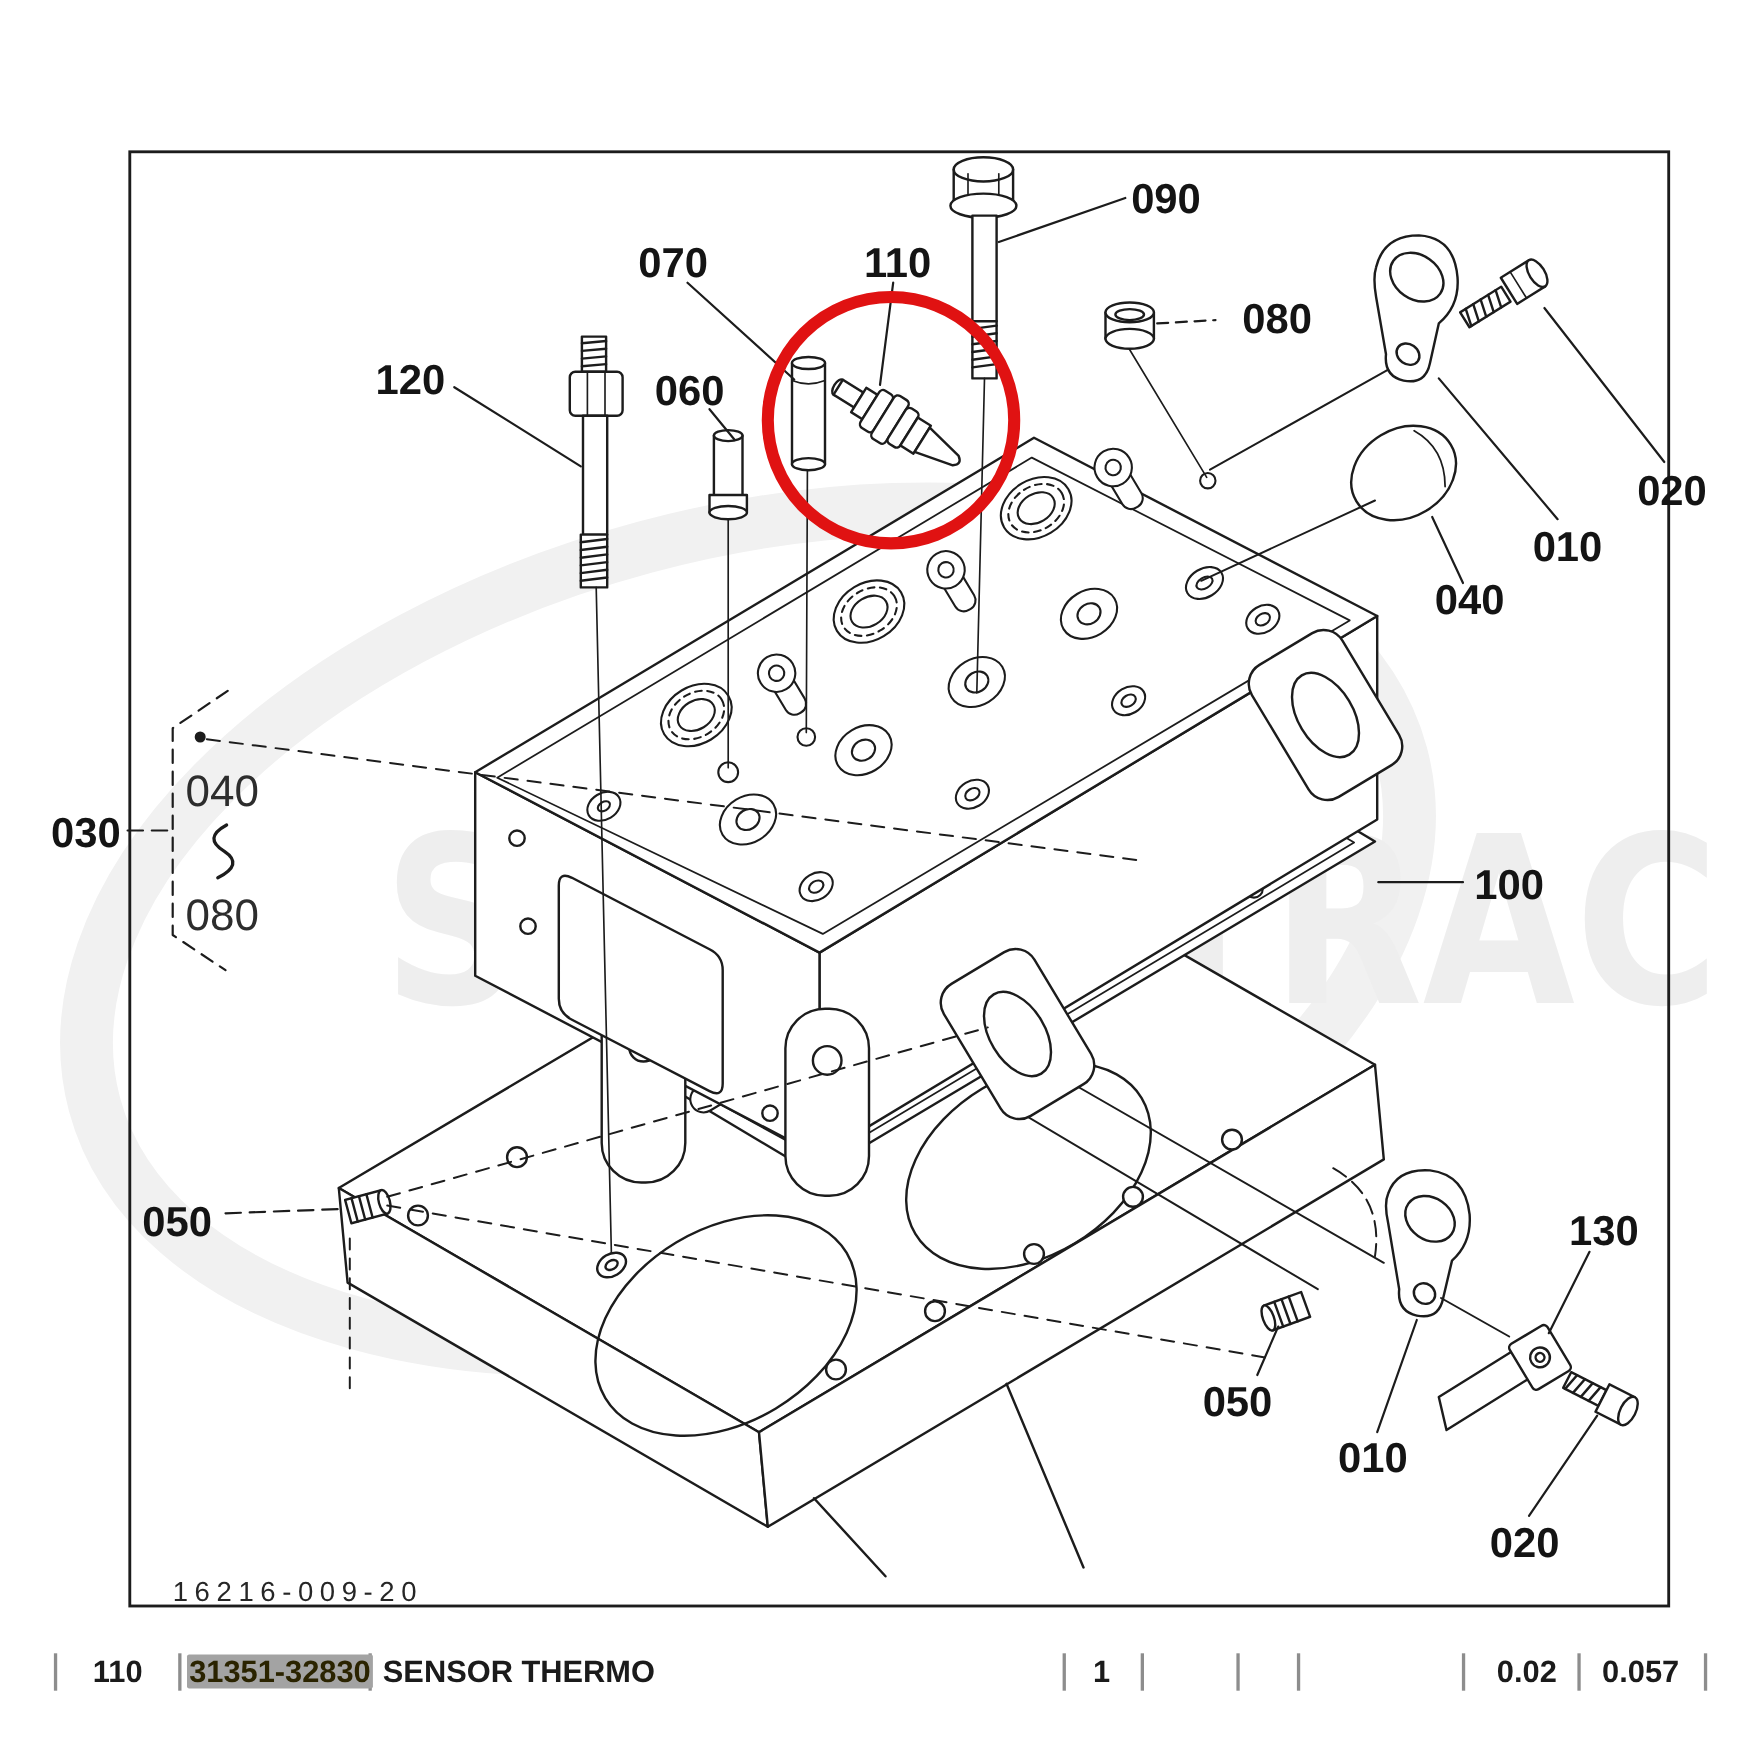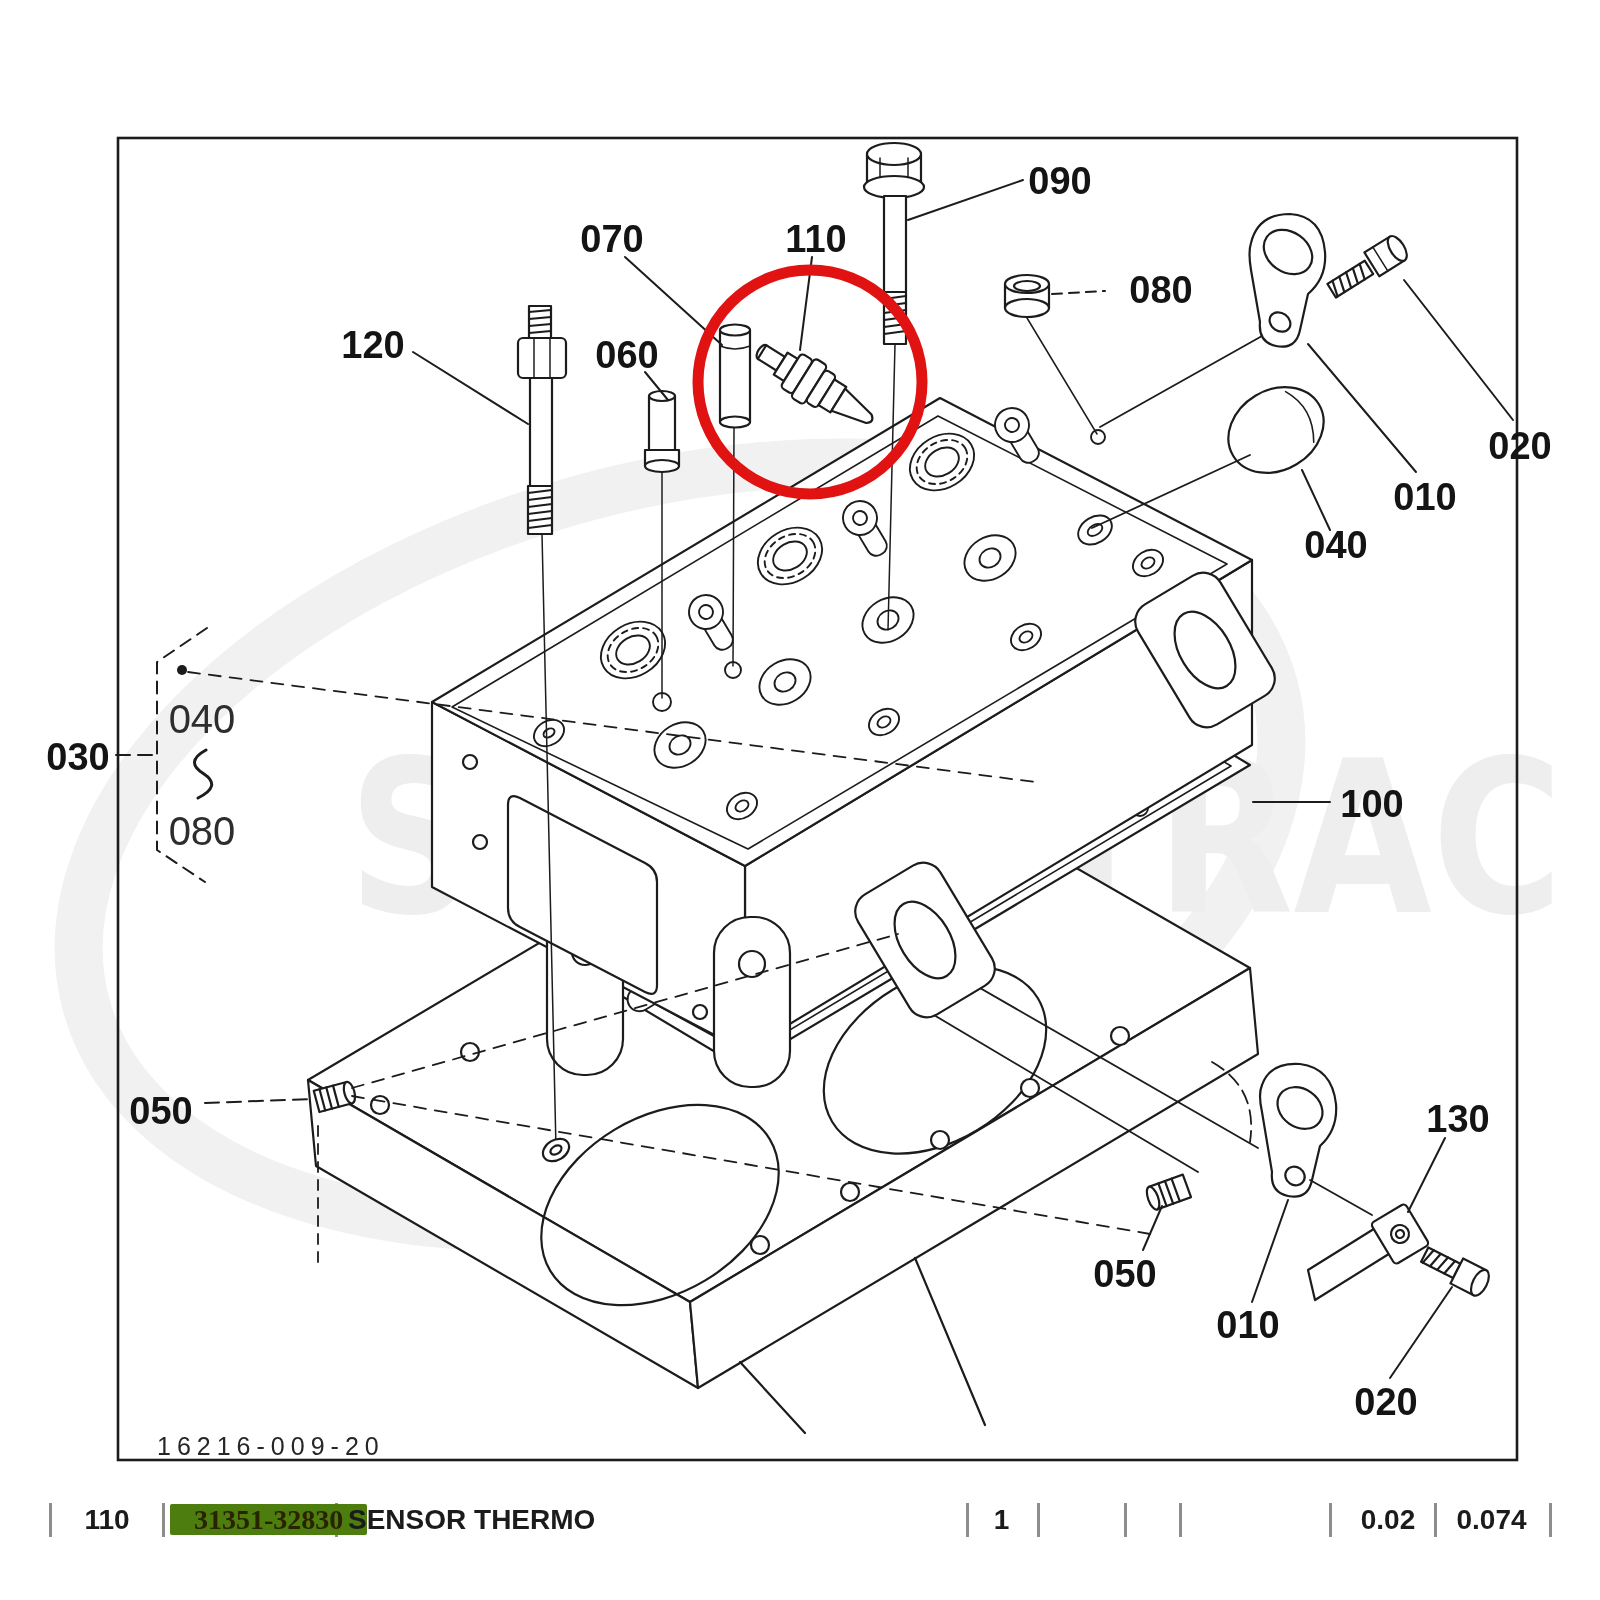--- a/index.html
+++ b/index.html
@@ -9,21 +9,21 @@
   svg text{user-select:none;}
   .callout{font-family:"Liberation Sans",sans-serif;font-weight:700;font-size:38px;fill:#141414;text-anchor:middle;}
   .bracket-num{font-family:"Liberation Sans",sans-serif;font-weight:400;font-size:40px;fill:#2d2d2d;text-anchor:middle;}
   .draw-no{font-family:"Liberation Sans",sans-serif;font-weight:400;font-size:25px;fill:#262626;letter-spacing:6px;}
   .wm{font-family:"DejaVu Sans",sans-serif;font-weight:700;fill:#eeeeee;}
   
   .row{position:absolute;left:0;top:1502px;width:1600px;height:38px;font-weight:700;font-size:28px;color:#1b1b1b;}
   .vsep{position:absolute;top:1px;width:3px;height:34px;background:#8d8d8d;}
   .cell{position:absolute;top:3px;height:30px;line-height:30px;white-space:nowrap;}
   .c-center{text-align:center;}
-  .pn{background:#4d7c0f;padding:0 24px;border-radius:2px;color:#2a2300;font-family:Liberation Serif, serif;}
+  .pn{background:#a3a3a3;padding:0 2px;border-radius:2px;color:#2a2300;}
 </style>
 </head>
 <body>
 
 <div class="canvas">
 
 <svg width="1600" height="1600" viewBox="0 0 1600 1600">
 
   <g>
     <ellipse cx="680" cy="845" rx="615" ry="360" fill="none" stroke="#f1f1f1" stroke-width="48" transform="rotate(-15 680 845)"></ellipse>
@@ -397,16 +397,16 @@
   <div class="cell c-center" style="left:52px;width:110px">110</div>
   <div class="cell" style="left:170px">
     <span class="pn">31351-32830</span>
   </div>
   <div class="cell" style="left:348px">SENSOR THERMO</div>
   <div class="cell c-center" style="left:966px;width:71px">1</div>
   <div class="cell c-center" style="left:1037px;width:87px"></div>
   <div class="cell c-center" style="left:1124px;width:55px"></div>
   <div class="cell c-center" style="left:1179px;width:150px"></div>
   <div class="cell c-center" style="left:1329px;width:118px">0.02</div>
-  <div class="cell c-center" style="left:1434px;width:115px">0.074</div>
+  <div class="cell c-center" style="left:1434px;width:115px">0.057</div>
 </div>
 
 </div>
 
 </body></html>

